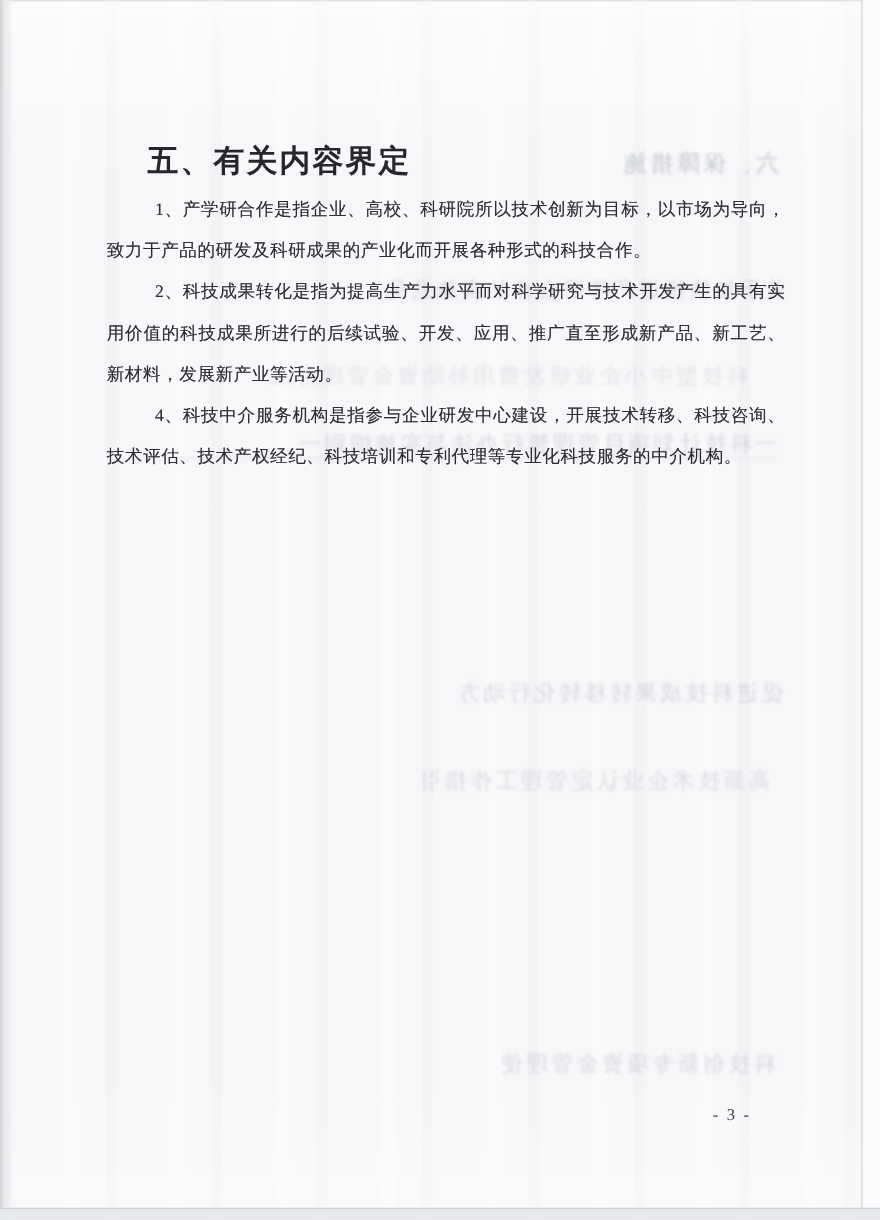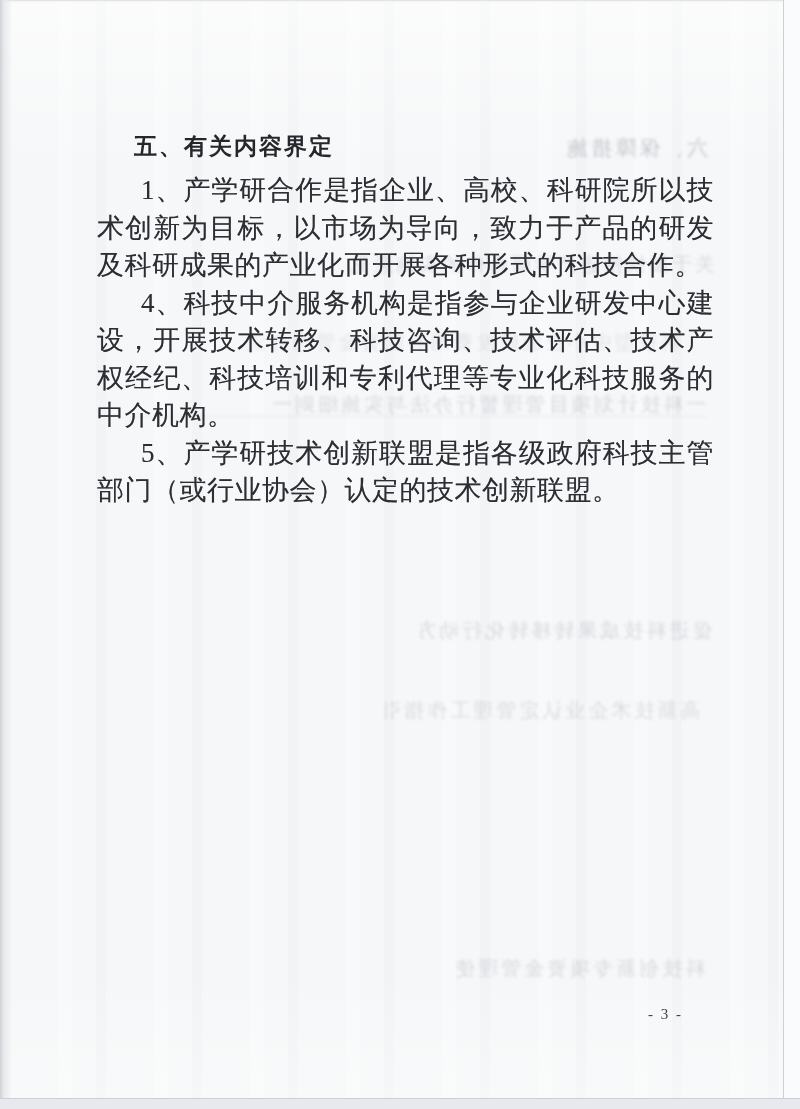--- a/index.html
+++ b/index.html
@@ -44,30 +44,30 @@
     background: #e7e9ee;
     border-top: 1px solid #cbced4;
   }
   .text-block {
     position: absolute; left: 97px; top: 128px; width: 617px;
     color: #2d2d33;
   }
   .doc-title {
     font-family: "Liberation Sans", sans-serif;
     font-weight: bold;
-    font-size: 23px;
+    font-size: 28px;
     line-height: 36px;
     letter-spacing: 2px;
     margin: 0 0 8px 0;
     text-indent: 37px;
     color: #26262c;
   }
   .para {
     margin: 0;
-    font-size: 27px;
+    font-size: 16px;
     line-height: 37.5px;
     letter-spacing: 0.5px;
     text-align: justify;
     text-justify: inter-character;
     text-indent: 44px;
     text-shadow: 0 0 0.4px rgba(45,45,55,0.45);
   }
   .page-number {
     position: absolute; left: 648px; top: 1006px;
     font-size: 15px; letter-spacing: 2px;
@@ -100,22 +100,22 @@
       <div class="bleed" style="left: 135px; top: 330px; width: 545px; font-size: 20px; opacity: 0.16;">科技型中小企业研发费用补助资金管理办法</div>
       <div class="bleed" style="left: 128px; top: 392px; width: 578px; font-size: 20px; opacity: 0.26; border-bottom: 1px solid rgba(120, 126, 140, 0.55);">一科技计划项目管理暂行办法与实施细则一</div>
       <div class="bleed" style="left: 420px; top: 618px; width: 292px; font-size: 20px; opacity: 0.26;">促进科技成果转移转化行动方案</div>
       <div class="bleed" style="left: 355px; top: 698px; width: 345px; font-size: 20px; opacity: 0.24;">高新技术企业认定管理工作指引</div>
       <div class="bleed" style="left: 455px; top: 956px; width: 250px; font-size: 20px; opacity: 0.26;">科技创新专项资金管理使用</div>
     </div>
 
   <div class="text-block">
     <h2 class="doc-title">五、有关内容界定</h2>
     <p class="para">1、产学研合作是指企业、高校、科研院所以技术创新为目标，以市场为导向，致力于产品的研发及科研成果的产业化而开展各种形式的科技合作。</p>
+    <p class="para">2、科技成果转化是指为提高生产力水平而对科学研究与技术开发产生的具有实用价值的科技成果所进行的后续试验、开发、应用、推广直至形成新产品、新工艺、新材料，发展新产业等活动。</p>
     <p class="para">4、科技中介服务机构是指参与企业研发中心建设，开展技术转移、科技咨询、技术评估、技术产权经纪、科技培训和专利代理等专业化科技服务的中介机构。</p>
-    <p class="para">5、产学研技术创新联盟是指各级政府科技主管部门（或行业协会）认定的技术创新联盟。</p>
   </div>
 
   <div class="page-number">- 3 -</div>
 
   <div class="edge-top"></div>
   <div class="edge-left"></div>
   <div class="edge-right-strip"></div>
   <div class="edge-right-line"></div>
   <div class="edge-bottom"></div>
 

